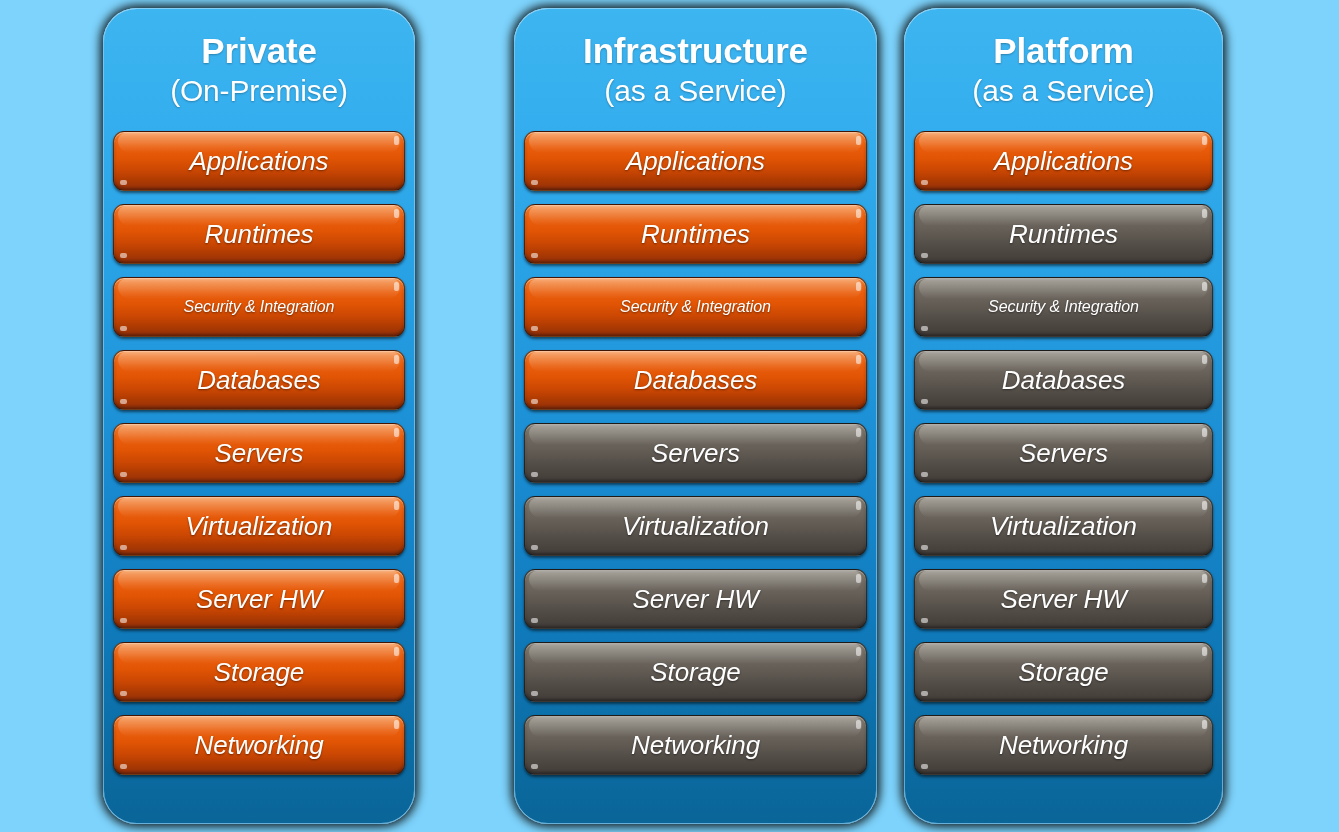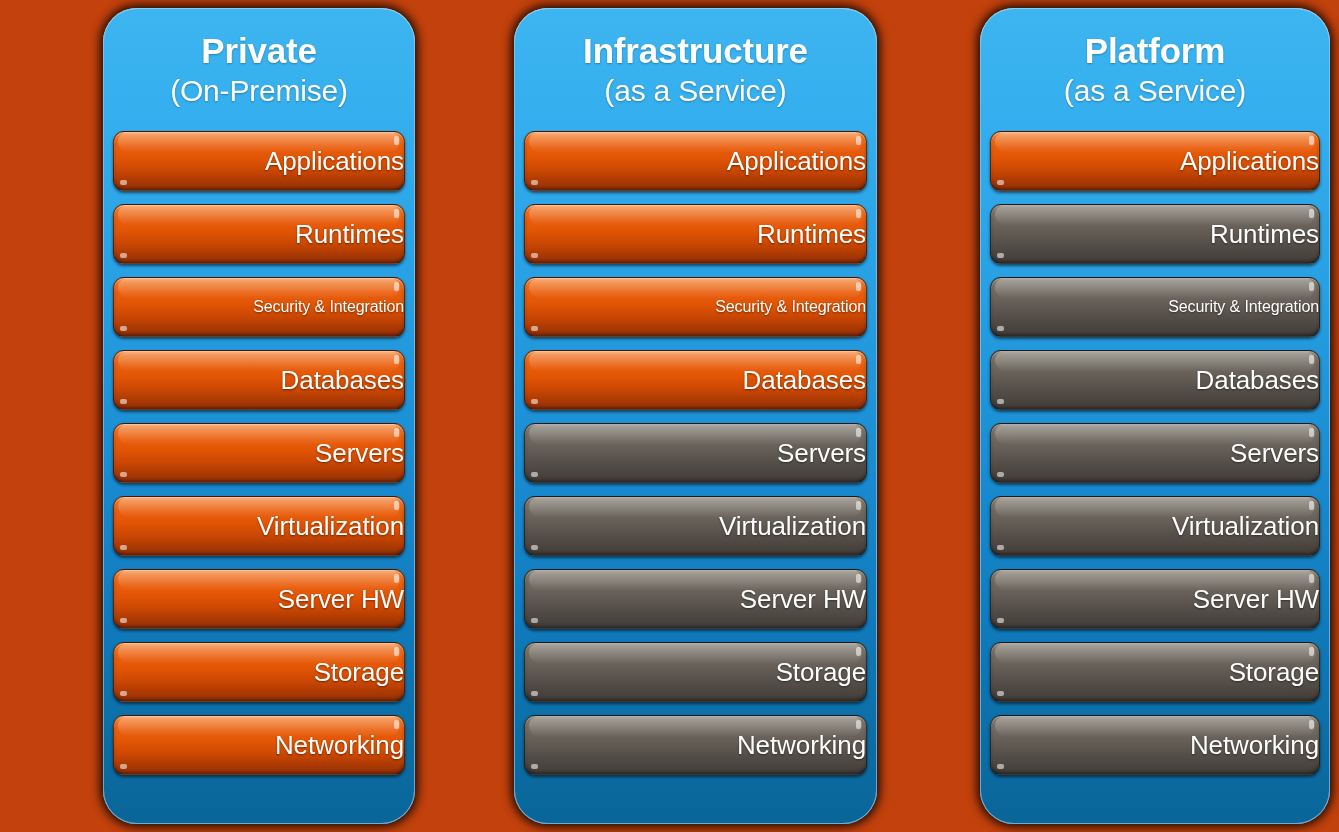--- a/index.html
+++ b/index.html
@@ -9,21 +9,21 @@
     height: 832px;
     background: #000000;
     overflow: hidden;
     font-family: "Liberation Sans", sans-serif;
   }
 
   #stage {
     position: relative;
     width: 1339px;
     height: 832px;
-    background: #c2410c;
+    background: #7dd3fc;
   }
 
   
   .column {
     position: absolute;
     top: 8px;
     height: 816px;
     border-radius: 34px;
     background:
       linear-gradient(to bottom,
@@ -46,21 +46,21 @@
     content: "";
     position: absolute;
     inset: 0;
     border-radius: 34px;
     border: 1px solid rgba(120,200,245,0.55);
     pointer-events: none;
   }
 
   .col-1 { left: 103px;  width: 312px; }
   .col-2 { left: 514px;  width: 363px; }
-  .col-3 { left: 980px;  width: 350px; }
+  .col-3 { left: 904px;  width: 319px; }
 
   
   .heading {
     position: absolute;
     left: 0; right: 0;
     top: 22px;
     text-align: center;
     color: #ffffff;
     text-shadow: 0 1px 2px rgba(0,0,0,0.28);
     z-index: 3;
@@ -88,29 +88,30 @@
     top: 123px;
   }
 
   .bar {
     position: relative;
     height: 60px;
     margin-bottom: 13px;
     border-radius: 11px;
     display: flex;
     align-items: center;
-    justify-content: flex-end;
+    justify-content: center;
     color: #ffffff;
     font-size: 26px;
     line-height: 28px;
     letter-spacing: -0.1px;
     white-space: nowrap;
     text-shadow: 0 1px 2px rgba(0,0,0,0.45);
     border: 1px solid rgba(0,0,0,0.55);
     overflow: hidden;
+    font-style: italic;
   }
   .bar:last-child { margin-bottom: 16px; }
 
   
   .bar.small { font-size: 16px; }
 
   
   .bar.orange {
     background:
       linear-gradient(to bottom,

